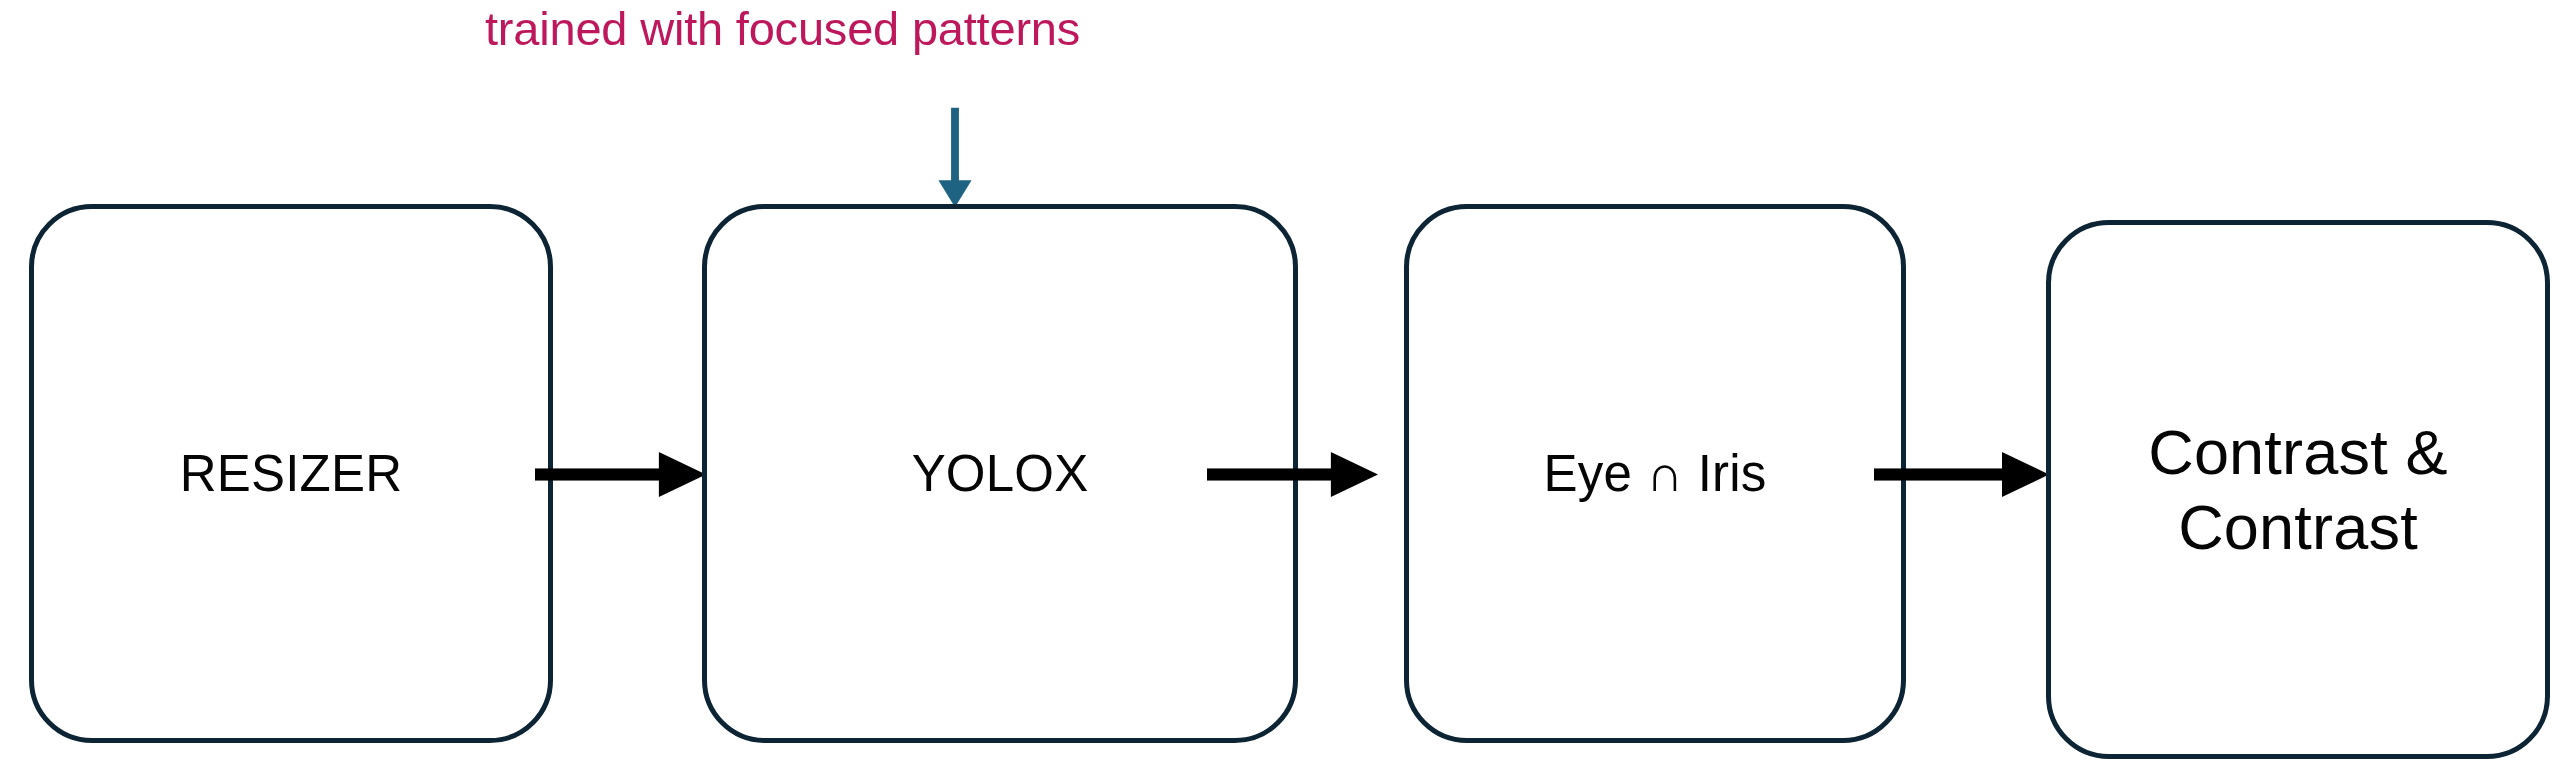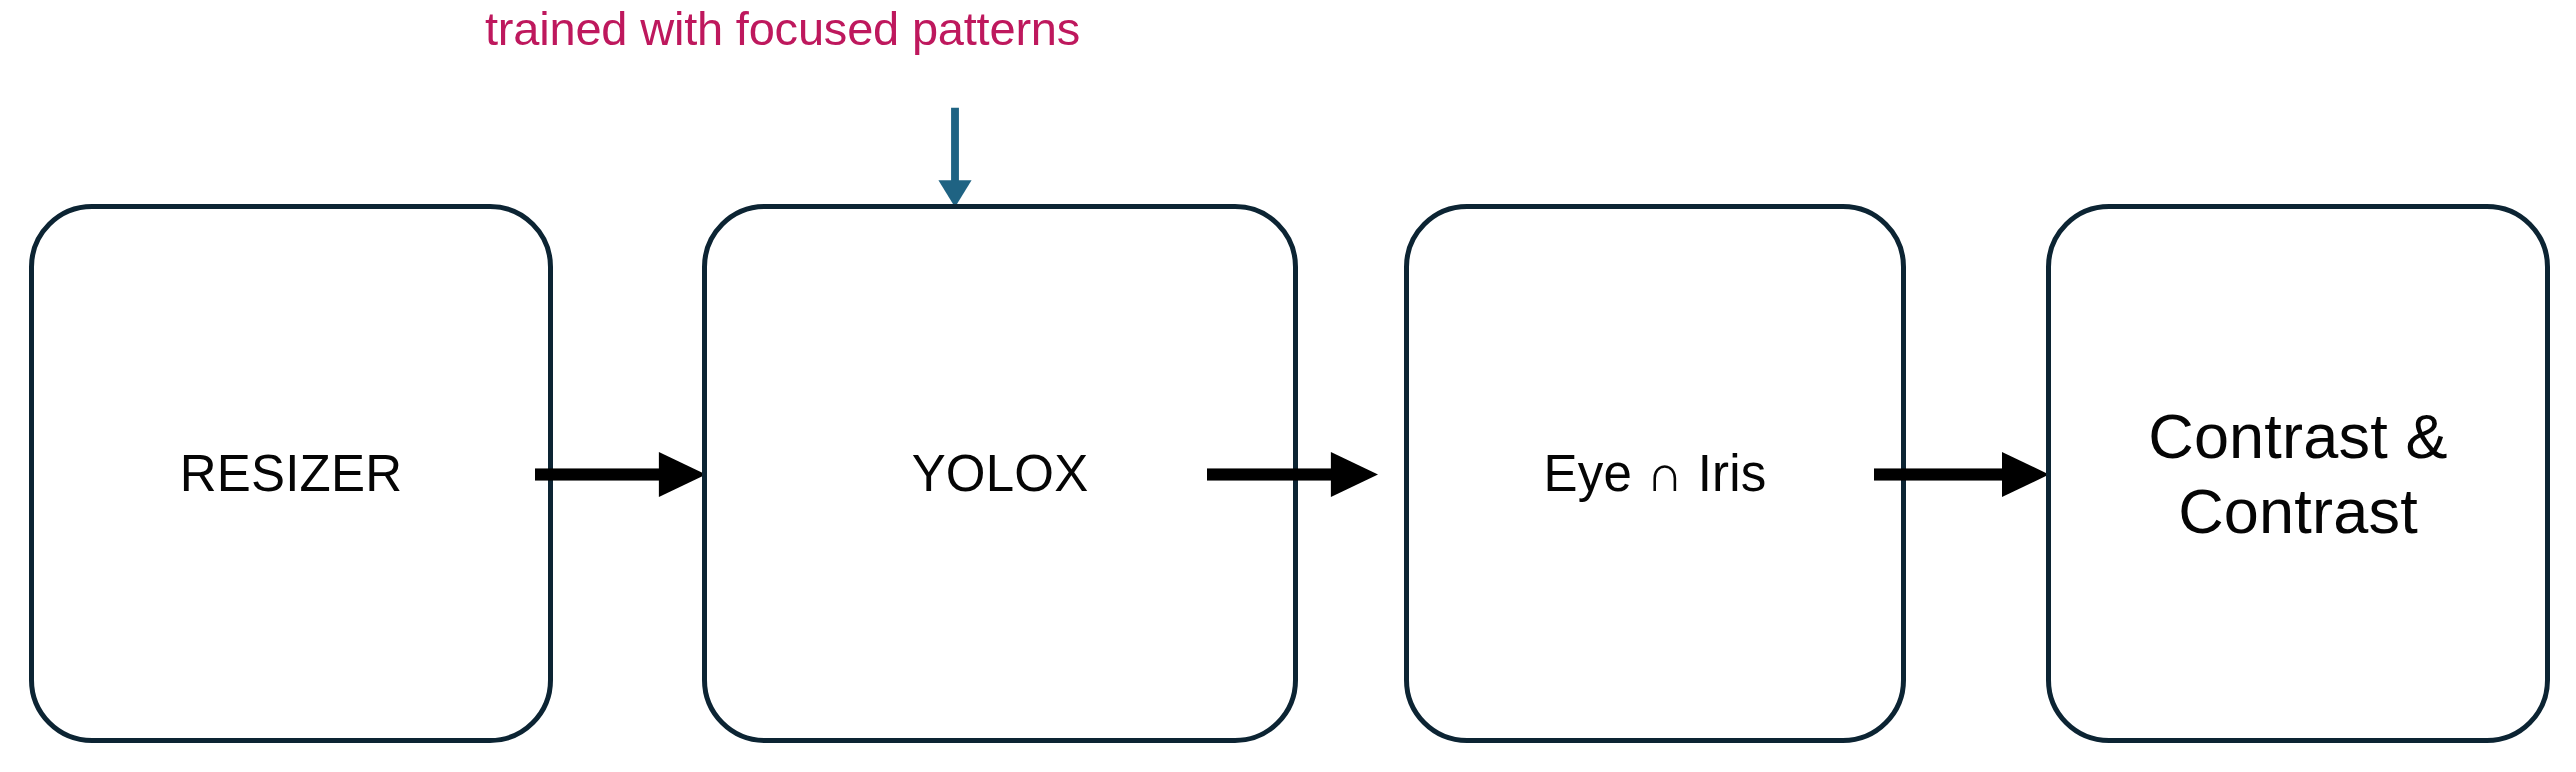--- a/index.html
+++ b/index.html
@@ -60,21 +60,21 @@
     letter-spacing: 0.2px;
   }
   .node-label.large {
     font-size: 63px;
     line-height: 75px;
   }
 
   .node.n1 { left: 29px;   top: 204px; width: 524px; height: 539px; }
   .node.n2 { left: 702px;  top: 204px; width: 596px; height: 539px; }
   .node.n3 { left: 1404px; top: 204px; width: 502px; height: 539px; }
-  .node.n4 { left: 2046px; top: 204px; width: 504px; height: 539px; }
+  .node.n4 { left: 2046px; top: 220px; width: 504px; height: 539px; }
 
   
   .h-arrow {
     position: absolute;
     top: 452px;
     height: 45px;
   }
   .h-arrow.a1 { left: 535px;  width: 171px; }
   .h-arrow.a2 { left: 1207px; width: 171px; }
   .h-arrow.a3 { left: 1874px; width: 175px; }

